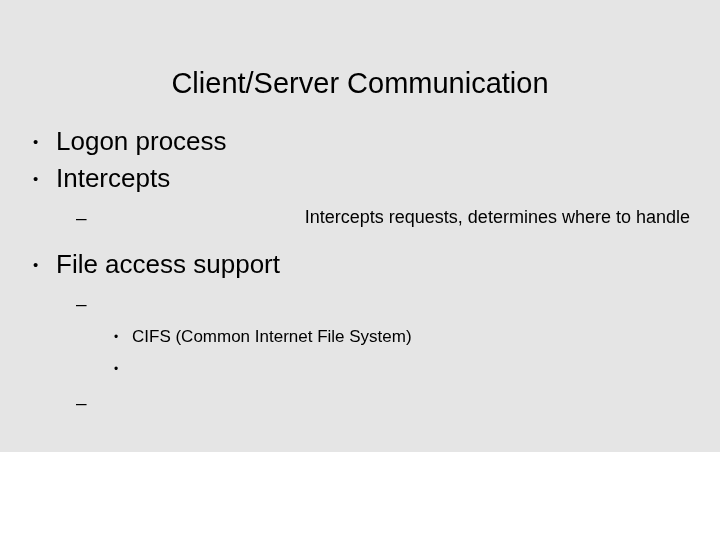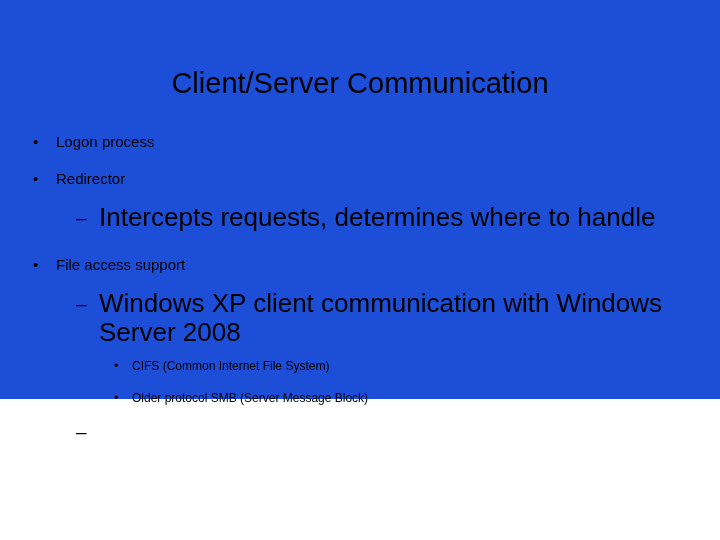--- a/index.html
+++ b/index.html
@@ -11,22 +11,22 @@
     height: 540px;
     background: #ffffff;
     font-family: "Liberation Sans", sans-serif;
     color: #000000;
     overflow: hidden;
   }
 
   .slide {
     position: relative;
     width: 720px;
-    height: 399px;
-    background: #1d4ed8;
+    height: 452px;
+    background: #e5e5e5;
   }
 
   
   .slide-title {
     position: absolute;
     left: 0;
     top: 46px;
     width: 720px;
     text-align: center;
     font-size: 29px;
@@ -64,54 +64,55 @@
     font-size: 22px;
     line-height: 31px;
     padding-left: 33px;
   }
   .lvl1 .bullet-marker {
     width: 23px;
     font-size: 15px;
     line-height: 31px;
   }
   .lvl1 .bullet-text {
-    font-size: 15px;
+    font-size: 26px;
     line-height: 31px;
   }
 
   
   .lvl2 {
     font-size: 19px;
     line-height: 29px;
     padding-left: 76px;
     padding-right: 30px;
   }
   .lvl2 .bullet-marker {
     width: 23px;
     font-size: 19px;
     line-height: 29px;
   }
   .lvl2 .bullet-text {
-    font-size: 26px;
+    font-size: 18px;
     line-height: 29px;
+    text-align: right;
   }
 
   
   .lvl3 {
     font-size: 17px;
     line-height: 26px;
     padding-left: 114px;
   }
   .lvl3 .bullet-marker {
     width: 18px;
     font-size: 12px;
     line-height: 26px;
   }
   .lvl3 .bullet-text {
-    font-size: 12px;
+    font-size: 17px;
     line-height: 26px;
   }
 
   
   .gap-before {
     margin-top: 17px;
   }
   .gap-small {
     margin-top: 9px;
   }
@@ -128,46 +129,44 @@
 
   <div class="slide-body">
 
     <div class="bullet-row lvl1">
       <span class="bullet-marker">•</span>
       <span class="bullet-text">Logon process</span>
     </div>
 
     <div class="bullet-row lvl1 gap-tiny">
       <span class="bullet-marker">•</span>
-      <span class="bullet-text">Redirector</span>
+      <span class="bullet-text">Intercepts</span>
     </div>
 
     <div class="bullet-row lvl2 gap-small">
       <span class="bullet-marker">–</span>
       <span class="bullet-text">Intercepts requests, determines where to handle</span>
     </div>
 
     <div class="bullet-row lvl1 gap-before">
       <span class="bullet-marker">•</span>
       <span class="bullet-text">File access support</span>
     </div>
 
     <div class="bullet-row lvl2 gap-small">
       <span class="bullet-marker">–</span>
-      <span class="bullet-text">Windows XP client communication with Windows Server 2008</span>
     </div>
 
     <div class="bullet-row lvl3 gap-tiny">
       <span class="bullet-marker">•</span>
       <span class="bullet-text">CIFS (Common Internet File System)</span>
     </div>
 
     <div class="bullet-row lvl3 gap-tiny">
       <span class="bullet-marker">•</span>
-      <span class="bullet-text">Older protocol SMB (Server Message Block)</span>
     </div>
 
     <div class="bullet-row lvl2 gap-tiny">
       <span class="bullet-marker">–</span>
     </div>
 
   </div>
 </div>
 
 </body></html>

